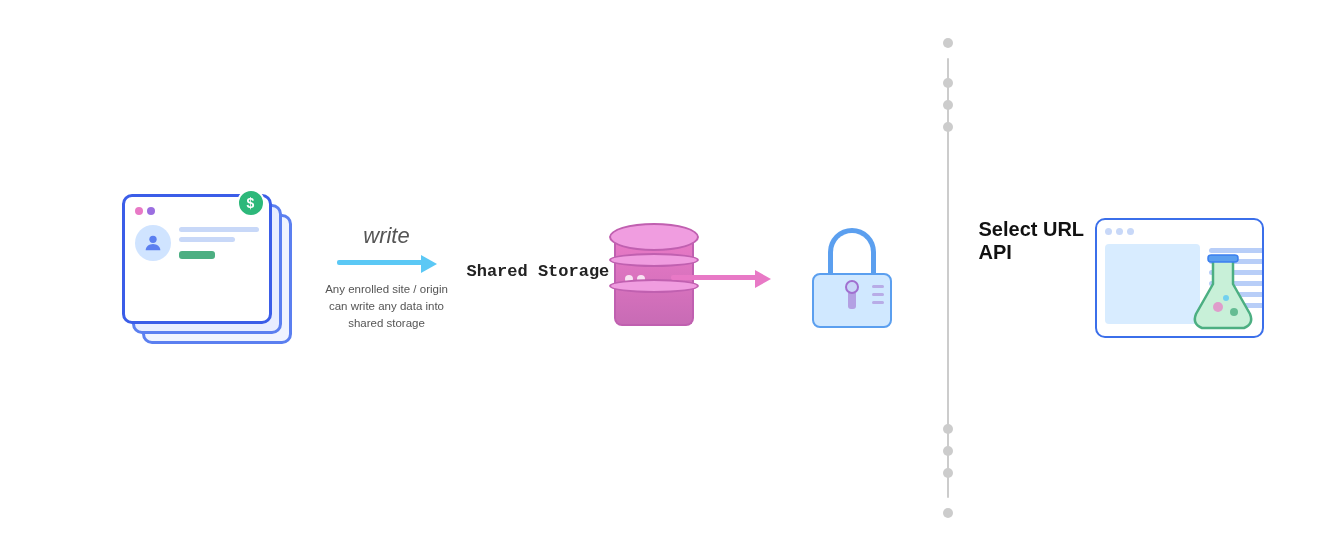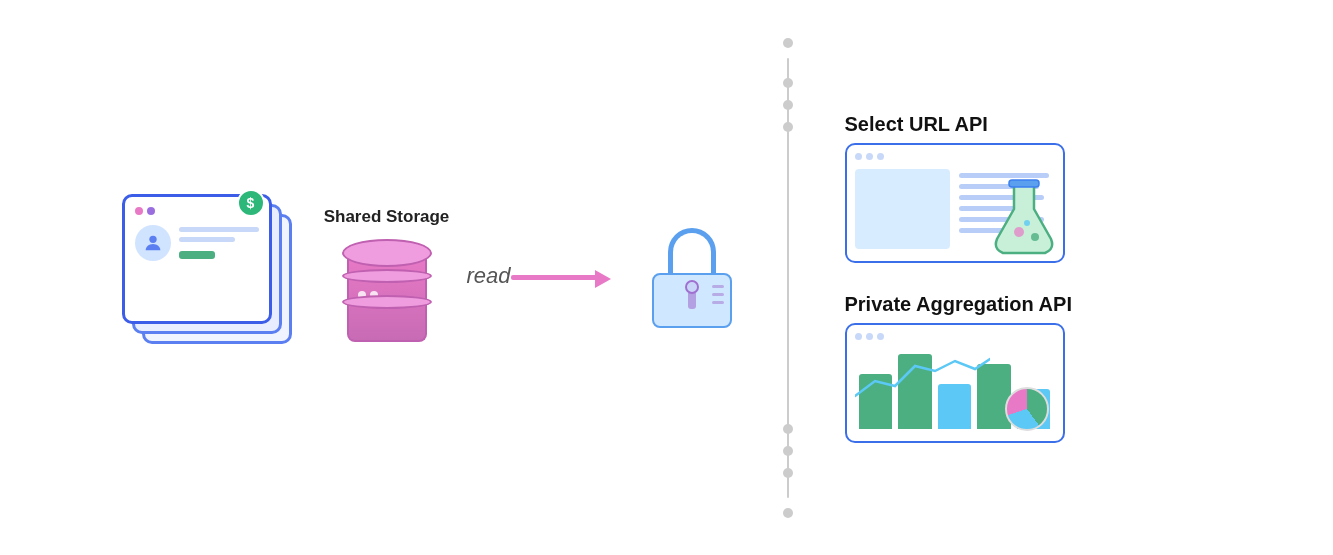--- a/index.html
+++ b/index.html
@@ -175,24 +175,25 @@
       color: #555;
       text-align: center;
       margin-top: 8px;
       line-height: 1.5;
       width: 140px;
     }
 
     
     .storage-section {
       display: flex;
-      flex-direction: column;
+      flex-direction: row;
       align-items: center;
       width: 160px;
       flex-shrink: 0;
+      font-family: Liberation Mono, monospace;
     }
     .storage-label {
       font-size: 17px;
       font-weight: bold;
       color: #222;
       margin-bottom: 12px;
       white-space: nowrap;
     }
     .db-icon {
       width: 90px;
@@ -413,23 +414,22 @@
     
     .right-panel {
       display: flex;
       flex-direction: column;
       width: 300px;
       gap: 30px;
       padding: 10px 0;
     }
     .api-card {
       display: flex;
-      flex-direction: column;
+      flex-direction: row;
       gap: 7px;
-      margin-left: 26px;
     }
     .api-title {
       font-size: 20px;
       font-weight: bold;
       color: #111;
     }
     .api-illustration {
       width: 220px;
       height: 120px;
       border: 2.5px solid #3b6fea;
@@ -547,20 +547,25 @@
             <div class="card-line"></div>
             <div class="card-line card-line-short"></div>
             <div class="card-line-btn"></div>
           </div>
         </div>
         <div class="coin-badge">$</div>
       </div>
     </div>
   </div>
 
+  <div class="arrow-section">
+    <span class="arrow-label">write</span>
+    <div class="arrow-right"></div>
+    <p class="arrow-desc">Any enrolled site / origin can write any data into shared storage</p>
+  </div>
 
   <div class="storage-section">
     <span class="storage-label">Shared Storage</span>
     <div class="db-icon">
       <div class="db-body"></div>
       <div class="db-top"></div>
       <div class="db-mid1">
         <div class="db-dot db-dot1"></div>
         <div class="db-dot db-dot2"></div>
       </div>
@@ -629,40 +634,16 @@
         <svg class="flask-icon" viewBox="0 0 70 80" xmlns="http://www.w3.org/2000/svg">
           <path d="M25 5 L25 32 L8 62 Q4 72 14 76 L56 76 Q66 72 62 62 L45 32 L45 5 Z" fill="#c8f0d8" stroke="#4caf82" stroke-width="2.5"></path>
           <rect x="20" y="3" width="30" height="7" rx="3" fill="#5b9fef" stroke="#3b7fef" stroke-width="1.5"></rect>
           <circle cx="30" cy="55" r="5" fill="#e879c6" opacity="0.7"></circle>
           <circle cx="46" cy="60" r="4" fill="#4caf82" opacity="0.8"></circle>
           <circle cx="38" cy="46" r="3" fill="#5bc8f5" opacity="0.8"></circle>
         </svg>
       </div>
     </div>
 
-    <div class="api-card">
-      <span class="api-title">Private Aggregation API</span>
-      <div class="api-illustration">
-        <div class="agg-illus-dots">
-          <div class="url-dot"></div>
-          <div class="url-dot"></div>
-          <div class="url-dot"></div>
-        </div>
-
-        <div class="agg-chart-area">
-          <div class="bar" style="height:55px;background:#4caf82;"></div>
-          <div class="bar" style="height:75px;background:#4caf82;"></div>
-          <div class="bar" style="height:45px;background:#5bc8f5;"></div>
-          <div class="bar" style="height:65px;background:#4caf82;"></div>
-          <div class="bar" style="height:40px;background:#5bc8f5;"></div>
-        </div>
-
-        <svg class="line-chart-svg" style="position:absolute;top:26px;left:8px;width:135px;height:55px;" viewBox="0 0 135 55">
-          <polyline points="0,45 20,30 40,35 60,15 80,20 100,10 120,18 135,8" fill="none" stroke="#5bc8f5" stroke-width="2.5" stroke-linecap="round"></polyline>
-        </svg>
-
-        <div class="pie-chart"></div>
-      </div>
-    </div>
 
   </div>
 
 </div>
 
 </body></html>

